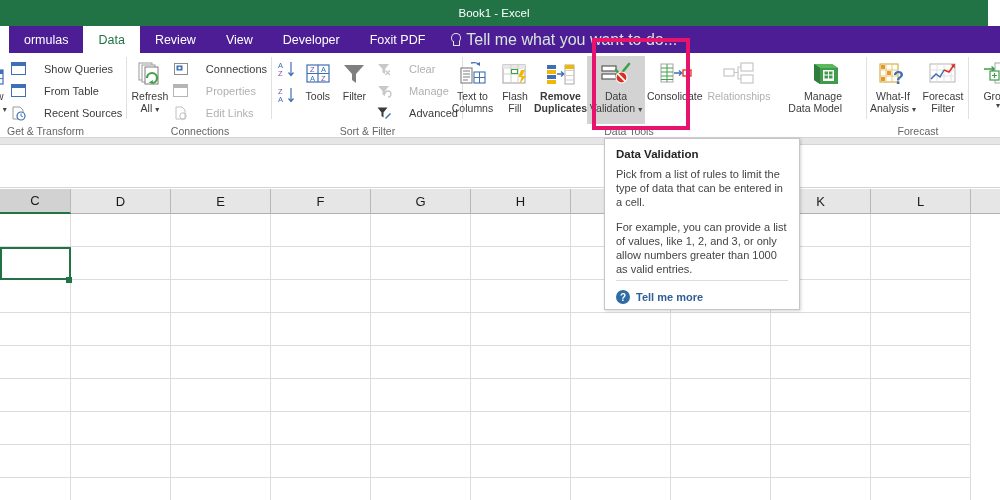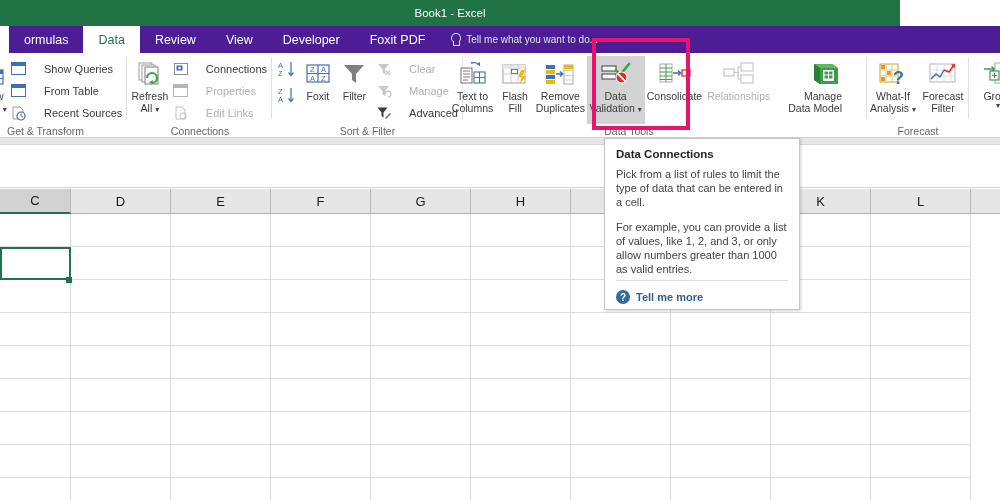--- a/index.html
+++ b/index.html
@@ -6,21 +6,21 @@
   html, body {
     width: 1000px; height: 500px;
     font-family: "Liberation Sans", sans-serif;
     overflow: hidden;
     background: #ffffff;
   }
   #app { position: relative; width: 1000px; height: 500px; }
 
   
   .titlebar {
-    position: absolute; left: 0; top: 0; width: 900px; height: 26px;
+    position: absolute; left: 0; top: 0; width: 988px; height: 26px;
     background: #217346;
     color: #ffffff;
     display: flex; align-items: center; justify-content: center;
     font-size: 11.5px;
   }
 
   
   .tabstrip {
     position: absolute; left: 9px; top: 26px; width: 1000px; height: 27px;
     background: #4c1d95;
@@ -30,21 +30,21 @@
     height: 27px; padding: 0 15px;
     display: flex; align-items: center;
     color: #ffffff; font-size: 12.5px; white-space: nowrap;
   }
   .tab.active {
     background: #ffffff; color: #217346;
   }
   .tellme {
     display: flex; align-items: center; gap: 5px;
     height: 27px; padding: 0 10px;
-    color: #d6e6dd; font-size: 10px; font-style: normal;
+    color: #d6e6dd; font-size: 16px; font-style: normal;
   }
   .bulb { width: 11px; height: 13px; display: inline-block; position: relative; }
   .bulb::before {
     content: ""; position: absolute; left: 1px; top: 0;
     width: 8px; height: 8px; border: 1.2px solid #d6e6dd;
     border-radius: 50%; border-bottom-color: transparent;
   }
   .bulb::after {
     content: ""; position: absolute; left: 3.2px; top: 8px;
     width: 4.5px; height: 4px;
@@ -317,21 +317,21 @@
             <svg width="28" height="24" viewBox="0 0 28 24">
               <rect x="3" y="3" width="22" height="17" fill="#fff" stroke="#3f6fb5" stroke-width="1.2"></rect>
               <line x1="14" y1="3" x2="14" y2="20" stroke="#3f6fb5" stroke-width="1.2"></line>
               <line x1="3" y1="11.5" x2="25" y2="11.5" stroke="#3f6fb5" stroke-width="1"></line>
               <text x="6" y="10" font-family="Liberation Sans" font-size="7.5" fill="#7b4ea8">Z</text>
               <text x="6" y="19" font-family="Liberation Sans" font-size="7.5" fill="#3f6fb5">A</text>
               <text x="17" y="10" font-family="Liberation Sans" font-size="7.5" fill="#3f6fb5">A</text>
               <text x="17" y="19" font-family="Liberation Sans" font-size="7.5" fill="#7b4ea8">Z</text>
             </svg>
           </div>
-          <div class="lbl">Foxit</div>
+          <div class="lbl">Tools</div>
         </div>
         <div class="bigbtn" style="width:48px;">
           <div class="ico">
             <svg width="26" height="26" viewBox="0 0 26 26">
               <path d="M3 4 L23 4 L15 13 L15 22 L11 19 L11 13 Z" fill="#7f7f7f"></path>
             </svg>
           </div>
           <div class="lbl">Filter</div>
         </div>
         <div class="smallcol">
@@ -399,21 +399,21 @@
               <line x1="18" y1="4" x2="18" y2="22" stroke="#cfcfcf" stroke-width="1"></line>
               <line x1="3" y1="13" x2="25" y2="13" stroke="#cfcfcf" stroke-width="1"></line>
               <rect x="11.5" y="8.5" width="6" height="4" fill="none" stroke="#41a148" stroke-width="1.1"></rect>
               <path d="M21 9 L25 9 L22 15 L26 15 L19.5 23 L21.5 16 L18.5 16 Z" fill="#f2b705"></path>
             </svg>
           </div>
           <div class="lbl">Flash</div>
           <div class="lbl">Fill</div>
         </div>
 
-        <div class="bigbtn" style="width:58px;">
+        <div class="bigbtn" style="width:58px;font-weight:bold;">
           <div class="ico">
             <svg width="32" height="26" viewBox="0 0 32 26">
               <rect x="2" y="4" width="9" height="4" fill="#3f6fb5"></rect>
               <rect x="2" y="9" width="9" height="4" fill="#f2b705"></rect>
               <rect x="2" y="14" width="9" height="4" fill="#3f6fb5"></rect>
               <rect x="2" y="19" width="9" height="4" fill="#f2b705"></rect>
               <path d="M12 13 L18 13 M16 10.5 L18.8 13 L16 15.5" stroke="#3f6fb5" stroke-width="1.4" fill="none"></path>
               <rect x="20" y="4" width="9" height="19" fill="#fff" stroke="#a8a8a8" stroke-width="1"></rect>
               <rect x="20" y="4" width="9" height="4" fill="#f2b705"></rect>
               <line x1="20" y1="9.5" x2="29" y2="9.5" stroke="#cfcfcf" stroke-width="1"></line>
@@ -683,21 +683,21 @@
           <div class="cell"></div>
           <div class="cell"></div>
           <div class="cell"></div>
         </div>
       </div>
     <div class="selcell"></div>
     <div class="selhandle"></div>
   </div>
 
   <div class="tooltip">
-    <div class="tt-title">Data Connections</div>
+    <div class="tt-title">Data Validation</div>
     <div class="tt-p">Pick from a list of rules to limit the type of data that can be entered in a cell.</div>
     <div class="tt-p">For example, you can provide a list of values, like 1, 2, and 3, or only allow numbers greater than 1000 as valid entries.</div>
     <div class="tt-sep"></div>
     <div class="tt-link">
       <span class="qmark">?</span>
       <span>Tell me more</span>
     </div>
   </div>
 
 </div>

